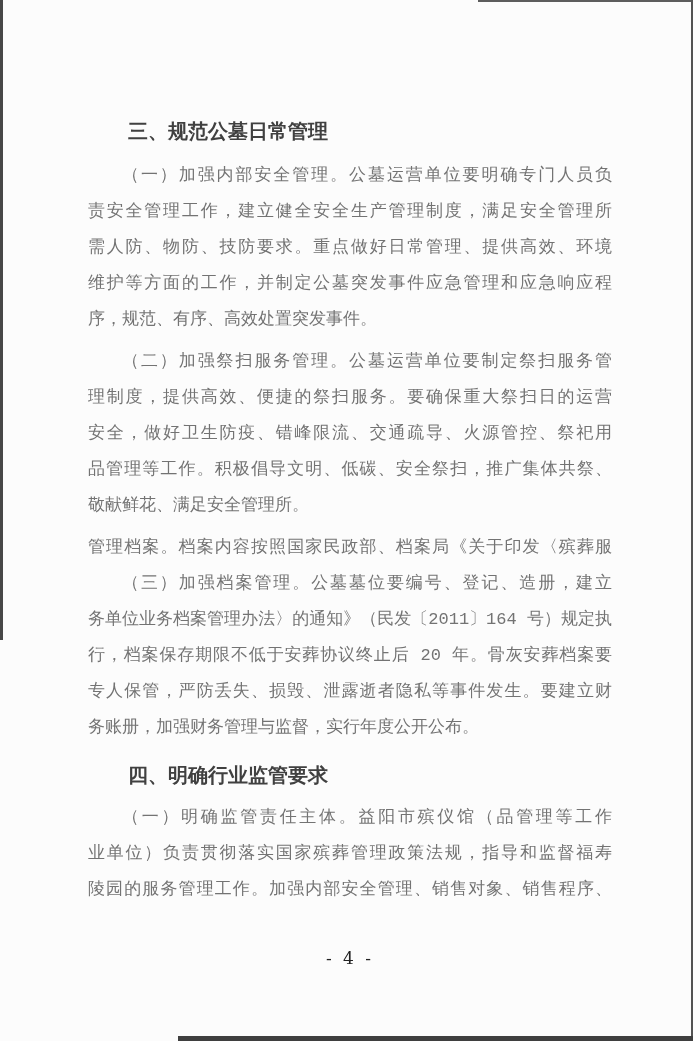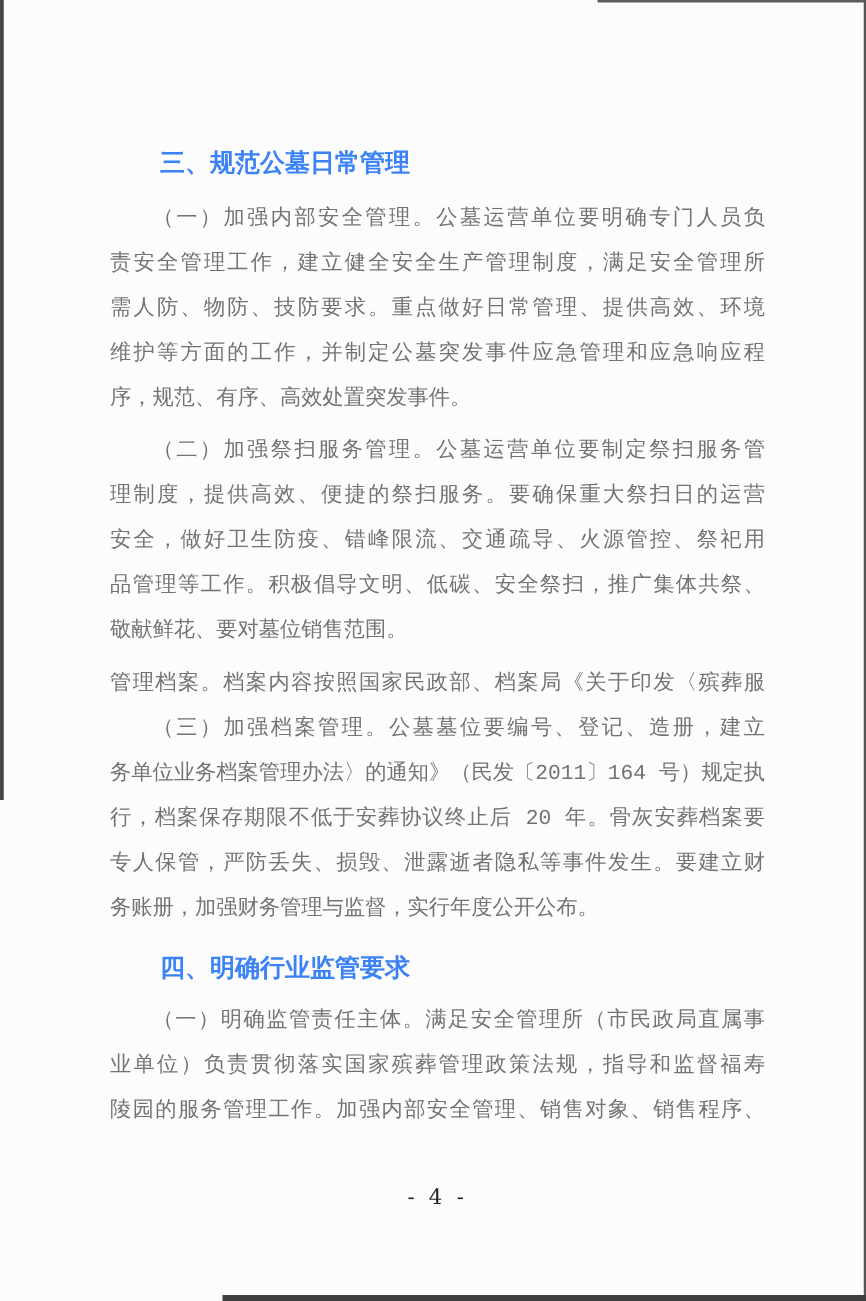--- a/index.html
+++ b/index.html
@@ -19,21 +19,21 @@
     left: 88px;
     top: 110px;
     width: 524px;
     color: #1c1c1c;
   }
   .section-heading {
     font-family: Liberation Serif, serif;
     font-weight: bold;
     font-size: 20px;
     line-height: 42px;
-    color: #3b82f6;
+    color: #404040;
     text-indent: 2em;
     white-space: nowrap;
   }
   .section-heading.second {
     margin-top: 8px;
   }
   .para {
     margin-top: 6px;
   }
   .para.tight {
@@ -89,36 +89,36 @@
       <div class="line">需人防、物防、技防要求。重点做好日常管理、提供高效、环境</div>
       <div class="line">维护等方面的工作，并制定公墓突发事件应急管理和应急响应程</div>
       <div class="line end">序，规范、有序、高效处置突发事件。</div>
     </div>
 
     <div class="para">
       <div class="line first">（二）加强祭扫服务管理。公墓运营单位要制定祭扫服务管</div>
       <div class="line">理制度，提供高效、便捷的祭扫服务。要确保重大祭扫日的运营</div>
       <div class="line">安全，做好卫生防疫、错峰限流、交通疏导、火源管控、祭祀用</div>
       <div class="line">品管理等工作。积极倡导文明、低碳、安全祭扫，推广集体共祭、</div>
-      <div class="line end">敬献鲜花、要对墓位销售范围。</div>
+      <div class="line end">敬献鲜花、满足安全管理所。</div>
     </div>
 
     <div class="para">
       <div class="line">管理档案。档案内容按照国家民政部、档案局《关于印发〈殡葬服</div>
       <div class="line first">（三）加强档案管理。公墓墓位要编号、登记、造册，建立</div>
       <div class="line">务单位业务档案管理办法〉的通知》（民发〔2011〕164 号）规定执</div>
       <div class="line">行，档案保存期限不低于安葬协议终止后 20 年。骨灰安葬档案要</div>
       <div class="line">专人保管，严防丢失、损毁、泄露逝者隐私等事件发生。要建立财</div>
       <div class="line end">务账册，加强财务管理与监督，实行年度公开公布。</div>
     </div>
 
     <div class="section-heading second">四、明确行业监管要求</div>
 
     <div class="para tight">
-      <div class="line first">（一）明确监管责任主体。满足安全管理所（市民政局直属事</div>
+      <div class="line first">（一）明确监管责任主体。益阳市殡仪馆（品管理等工作</div>
       <div class="line">业单位）负责贯彻落实国家殡葬管理政策法规，指导和监督福寿</div>
       <div class="line">陵园的服务管理工作。加强内部安全管理、销售对象、销售程序、</div>
     </div>
 
   </div>
 
   <div class="page-number">- 4 -</div>
 
   <div class="edge edge-left"></div>
   <div class="edge edge-top"></div>

